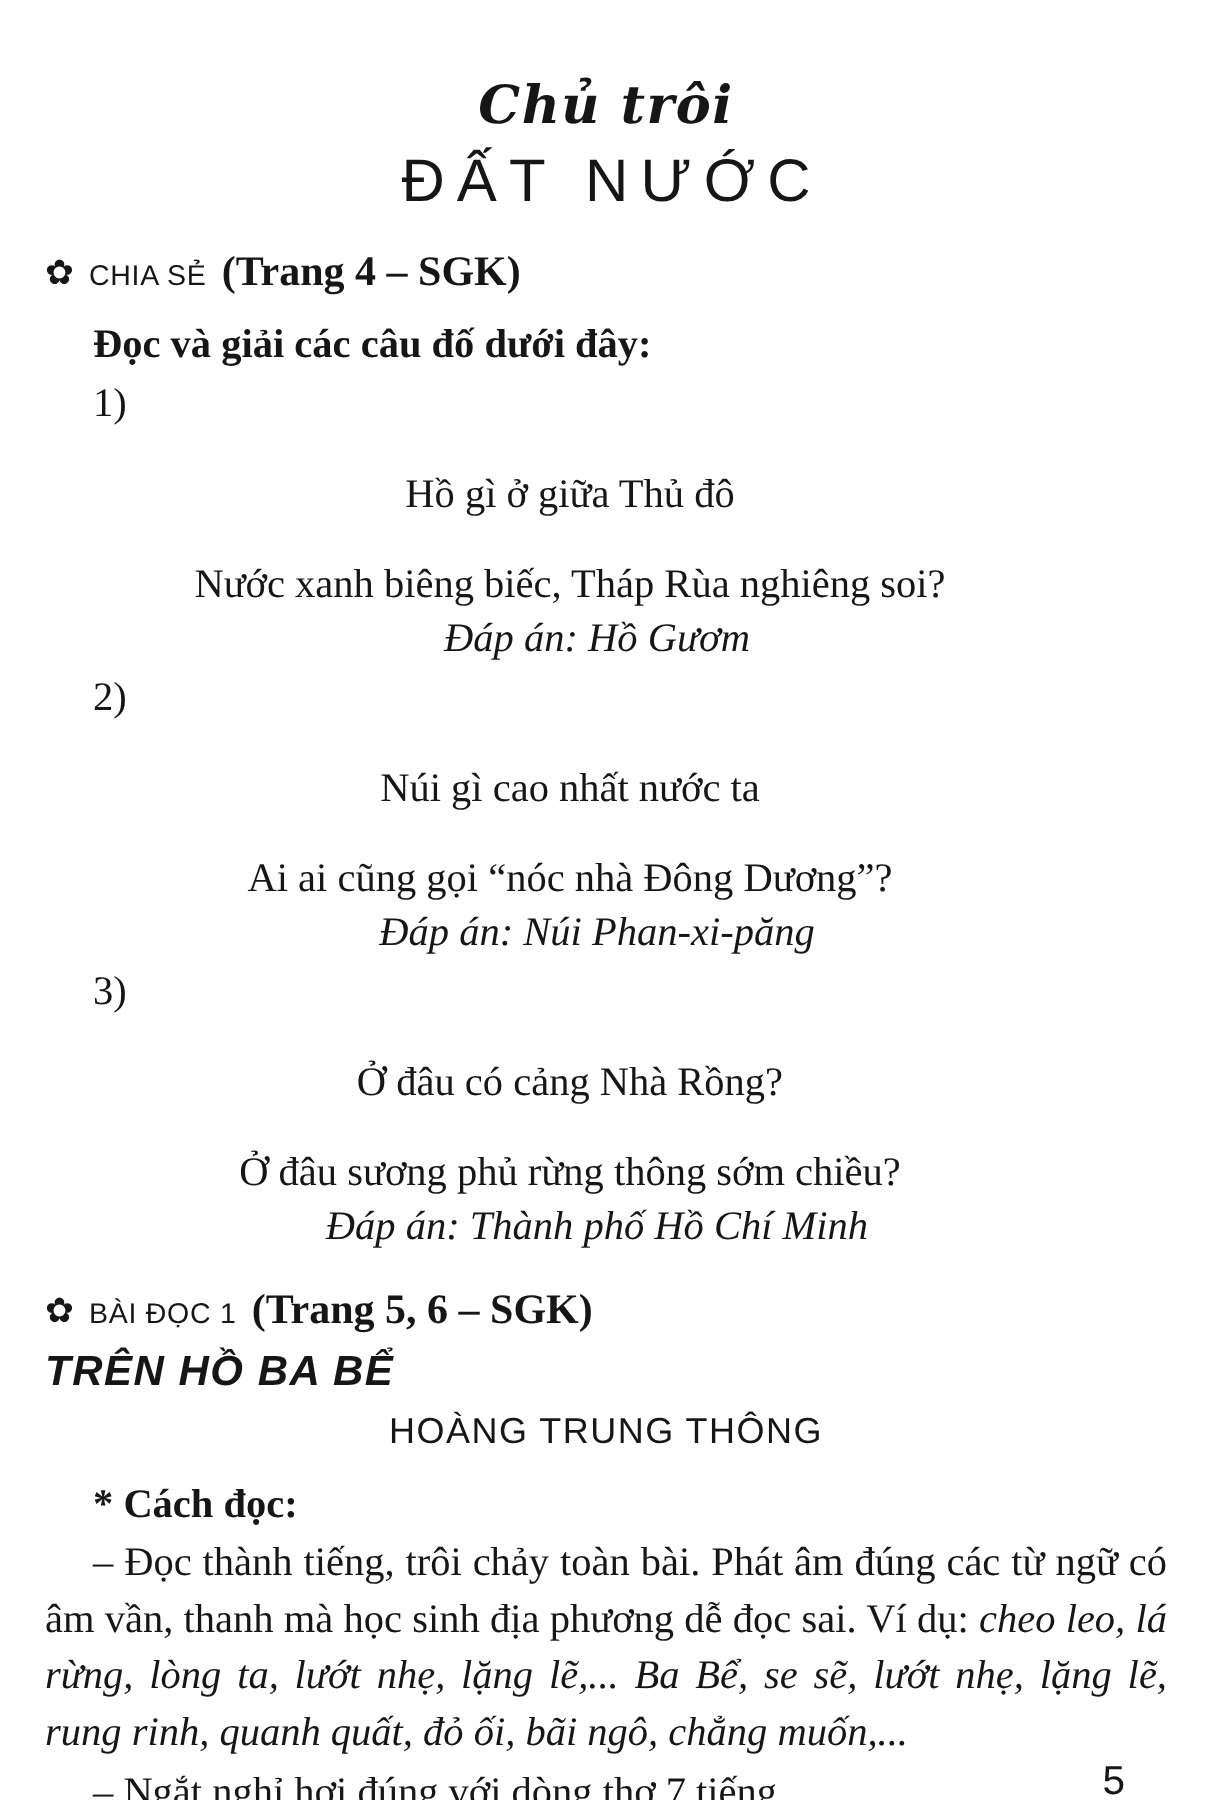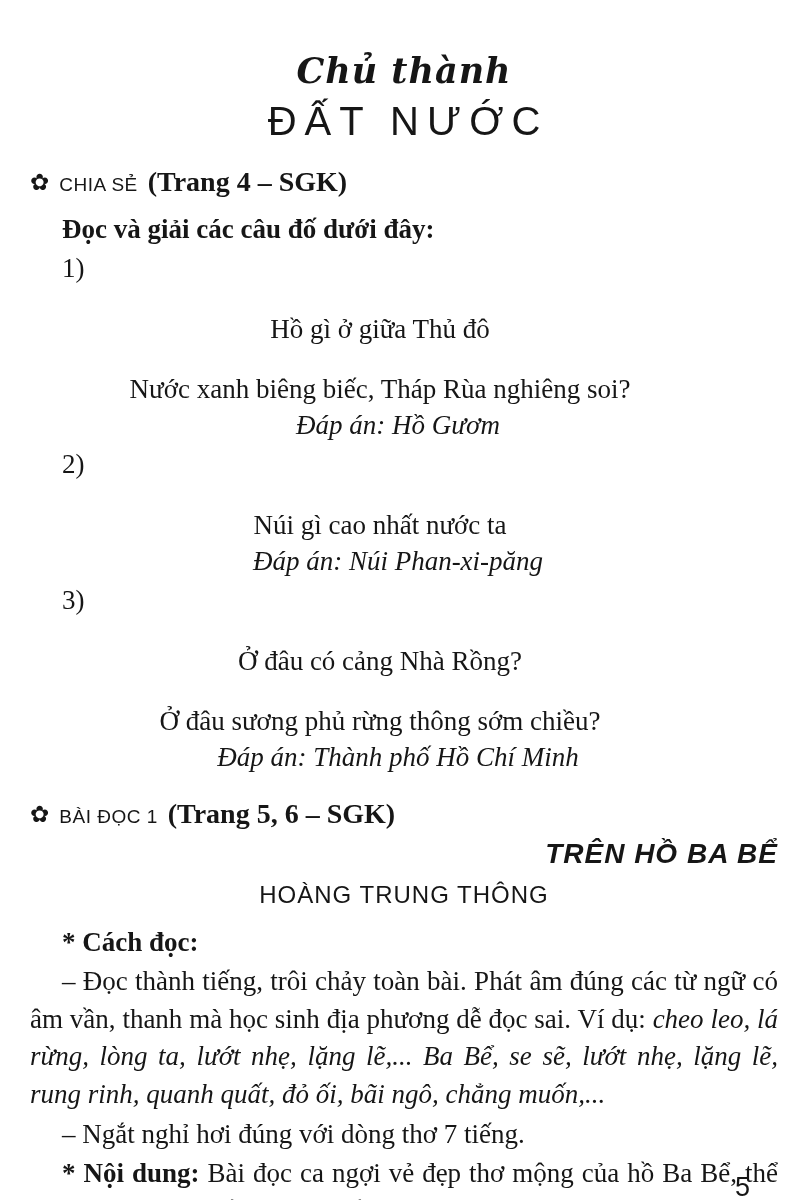--- a/index.html
+++ b/index.html
@@ -87,21 +87,21 @@
   .riddle-answer {
     text-align:center;
     font-style:italic;
     padding-right:12px;
     font-size:27px;
     line-height:37px;
   }
   
   .poem-title {
     margin-top:8px;
-    text-align:right;
+    text-align:left;
     font-family:"Liberation Sans", sans-serif;
     font-weight:bold;
     font-style:italic;
     font-size:28px;
     letter-spacing:1px;
   }
   .poem-author {
     margin-top:11px;
     text-align:center;
     font-family:"Liberation Sans", sans-serif;
@@ -124,21 +124,21 @@
     right:58px;
     font-family:"Liberation Sans", sans-serif;
     font-size:27px;
   }
 </style>
 </head>
 <body>
 
 <div class="page">
 
-  <div class="kicker">Chủ thành</div>
+  <div class="kicker">Chủ trôi</div>
   <div class="unit-title">ĐẤT NƯỚC</div>
 
 
   <div class="section-heading">
     <span class="flower-icon">✿</span>
     <span class="head-sans">CHIA SẺ</span>
     <span class="head-serif">(Trang 4 – SGK)</span>
   </div>
 
   <div class="body-line bold indent intro">Đọc và giải các câu đố dưới đây:</div>
@@ -149,20 +149,21 @@
       <div class="body-line">Hồ gì ở giữa Thủ đô</div>
       <div class="body-line">Nước xanh biêng biếc, Tháp Rùa nghiêng soi?</div>
     </div>
     <div class="riddle-answer">Đáp án: Hồ Gươm</div>
   </div>
 
   <div>
     <div class="body-line indent riddle-number">2)</div>
     <div class="poem">
       <div class="body-line">Núi gì cao nhất nước ta</div>
+      <div class="body-line">Ai ai cũng gọi “nóc nhà Đông Dương”?</div>
     </div>
     <div class="riddle-answer">Đáp án: Núi Phan-xi-păng</div>
   </div>
 
   <div>
     <div class="body-line indent riddle-number">3)</div>
     <div class="poem">
       <div class="body-line">Ở đâu có cảng Nhà Rồng?</div>
       <div class="body-line">Ở đâu sương phủ rừng thông sớm chiều?</div>
     </div>

